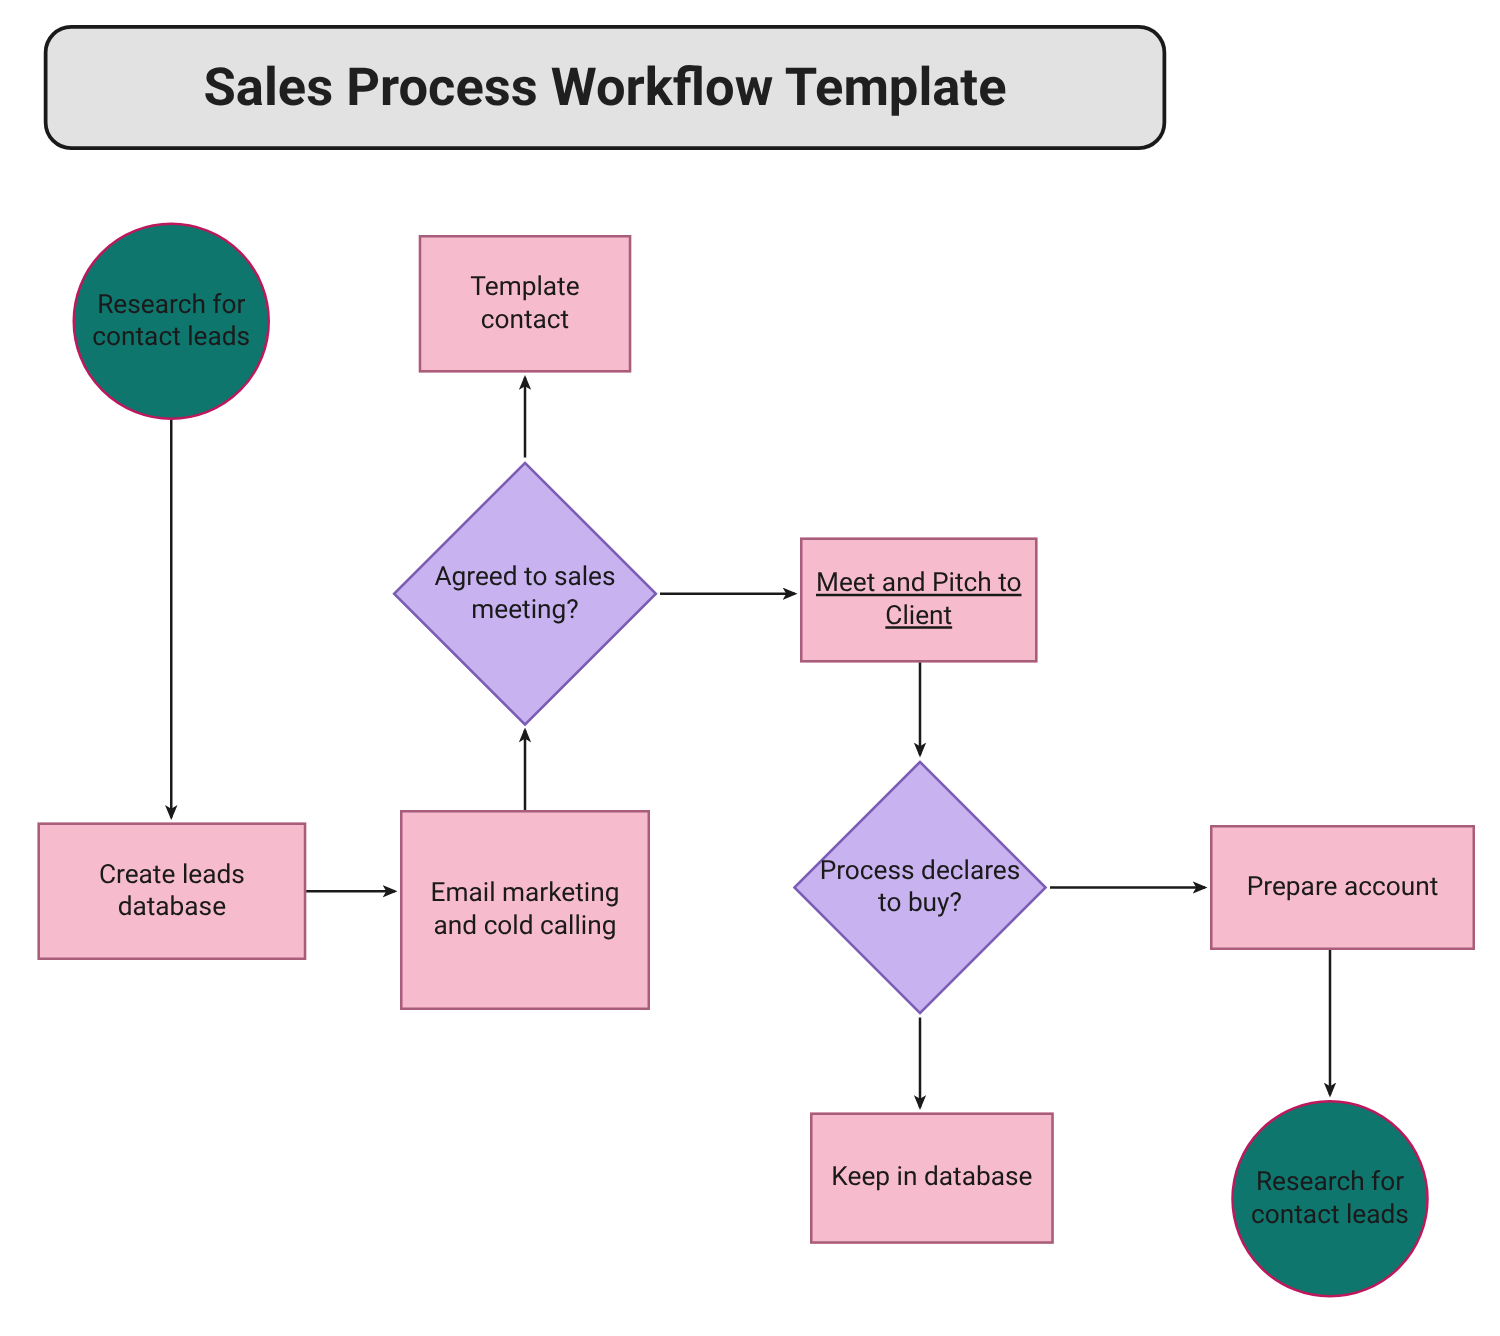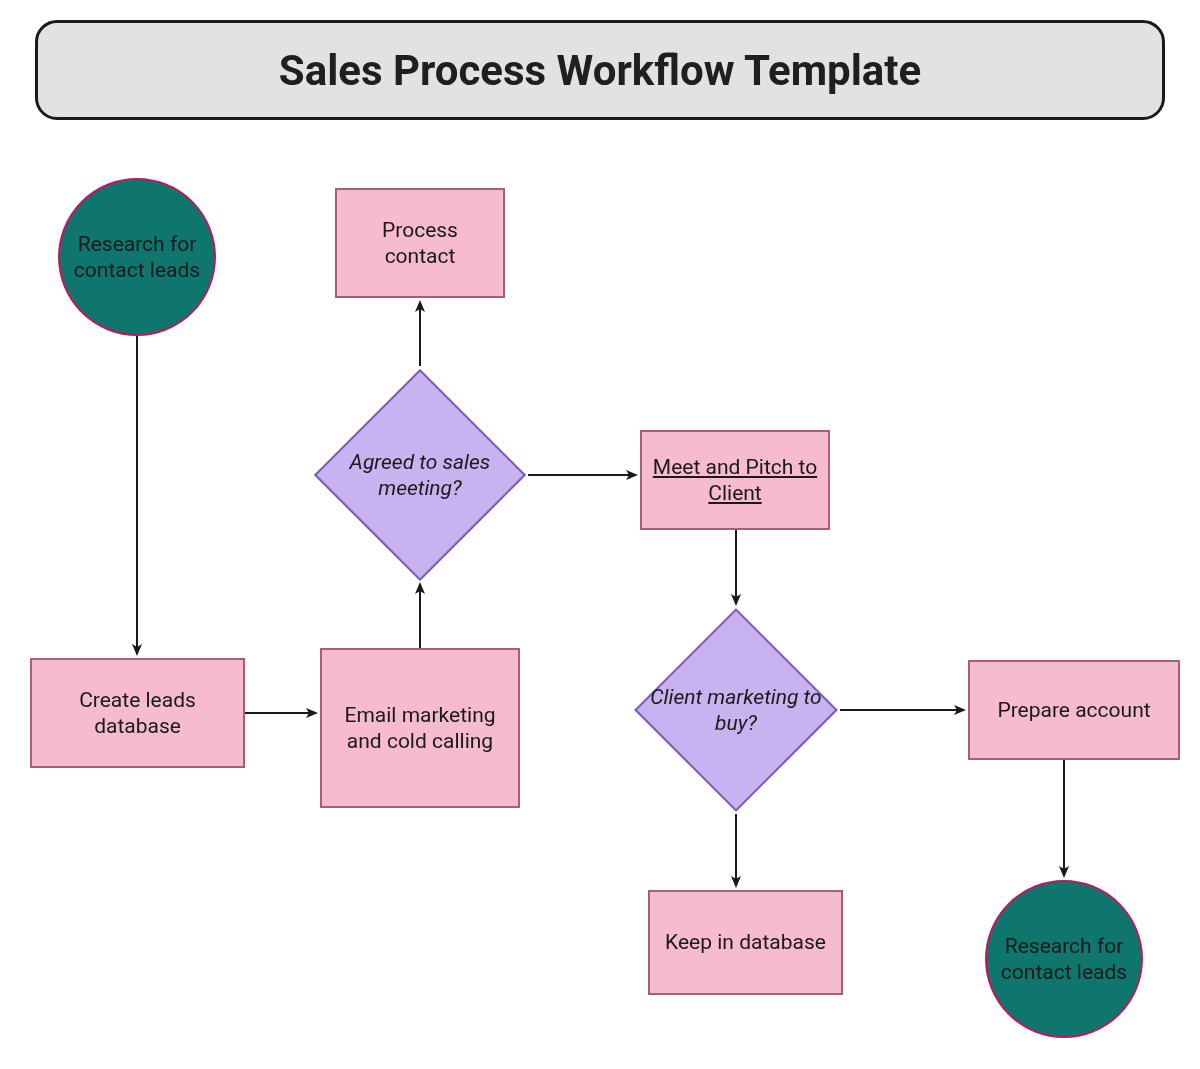--- a/index.html
+++ b/index.html
@@ -7,21 +7,21 @@
       font-family: -apple-system, BlinkMacSystemFont, "Segoe UI", Roboto, Helvetica, Arial, sans-serif;
       background: #ffffff;
       width: 1200px;
       height: 1069px;
       position: relative;
     }
     .title-box {
       position: absolute;
       left: 35px;
       top: 20px;
-      width: 1130px;
+      width: 898px;
       height: 100px;
       background: #e2e2e2;
       border: 3px solid #1a1a1a;
       border-radius: 22px;
       display: flex;
       align-items: center;
       justify-content: center;
     }
     .title-text {
       font-size: 42px;
@@ -62,21 +62,20 @@
     .diamond-label {
       position: absolute;
       inset: -20px;
       display: flex;
       align-items: center;
       justify-content: center;
       text-align: center;
       font-size: 21px;
       color: #1a1a1a;
       line-height: 1.25;
-      font-style: italic;
     }
     svg.arrows {
       position: absolute;
       left: 0;
       top: 0;
       width: 1200px;
       height: 1069px;
       pointer-events: none;
     }
   </style>
@@ -85,21 +84,21 @@
 
 <div class="title-box">
   <div class="title-text">Sales Process Workflow Template</div>
 </div>
 
 <div class="node circle" style="left:58px; top:178px; width:158px; height:158px;">
   <span>Research for contact leads</span>
 </div>
 
 <div class="node rect" style="left:335px; top:188px; width:170px; height:110px;">
-  <span>Process contact</span>
+  <span>Template contact</span>
 </div>
 
 <div class="diamond-wrap" style="left:345px; top:400px; width:150px; height:150px;">
   <div class="diamond-shape"></div>
   <div class="diamond-label">Agreed to sales meeting?</div>
 </div>
 
 <div class="node rect" style="left:640px; top:430px; width:190px; height:100px;text-decoration:underline;">
   <span>Meet and Pitch to Client</span>
 </div>
@@ -107,21 +106,21 @@
 <div class="node rect" style="left:30px; top:658px; width:215px; height:110px;">
   <span>Create leads database</span>
 </div>
 
 <div class="node rect" style="left:320px; top:648px; width:200px; height:160px;">
   <span>Email marketing and cold calling</span>
 </div>
 
 <div class="diamond-wrap" style="left:664px; top:638px; width:144px; height:144px;">
   <div class="diamond-shape"></div>
-  <div class="diamond-label">Client marketing to buy?</div>
+  <div class="diamond-label">Process declares to buy?</div>
 </div>
 
 <div class="node rect" style="left:968px; top:660px; width:212px; height:100px;">
   <span>Prepare account</span>
 </div>
 
 <div class="node rect" style="left:648px; top:890px; width:195px; height:105px;">
   <span>Keep in database</span>
 </div>
 

